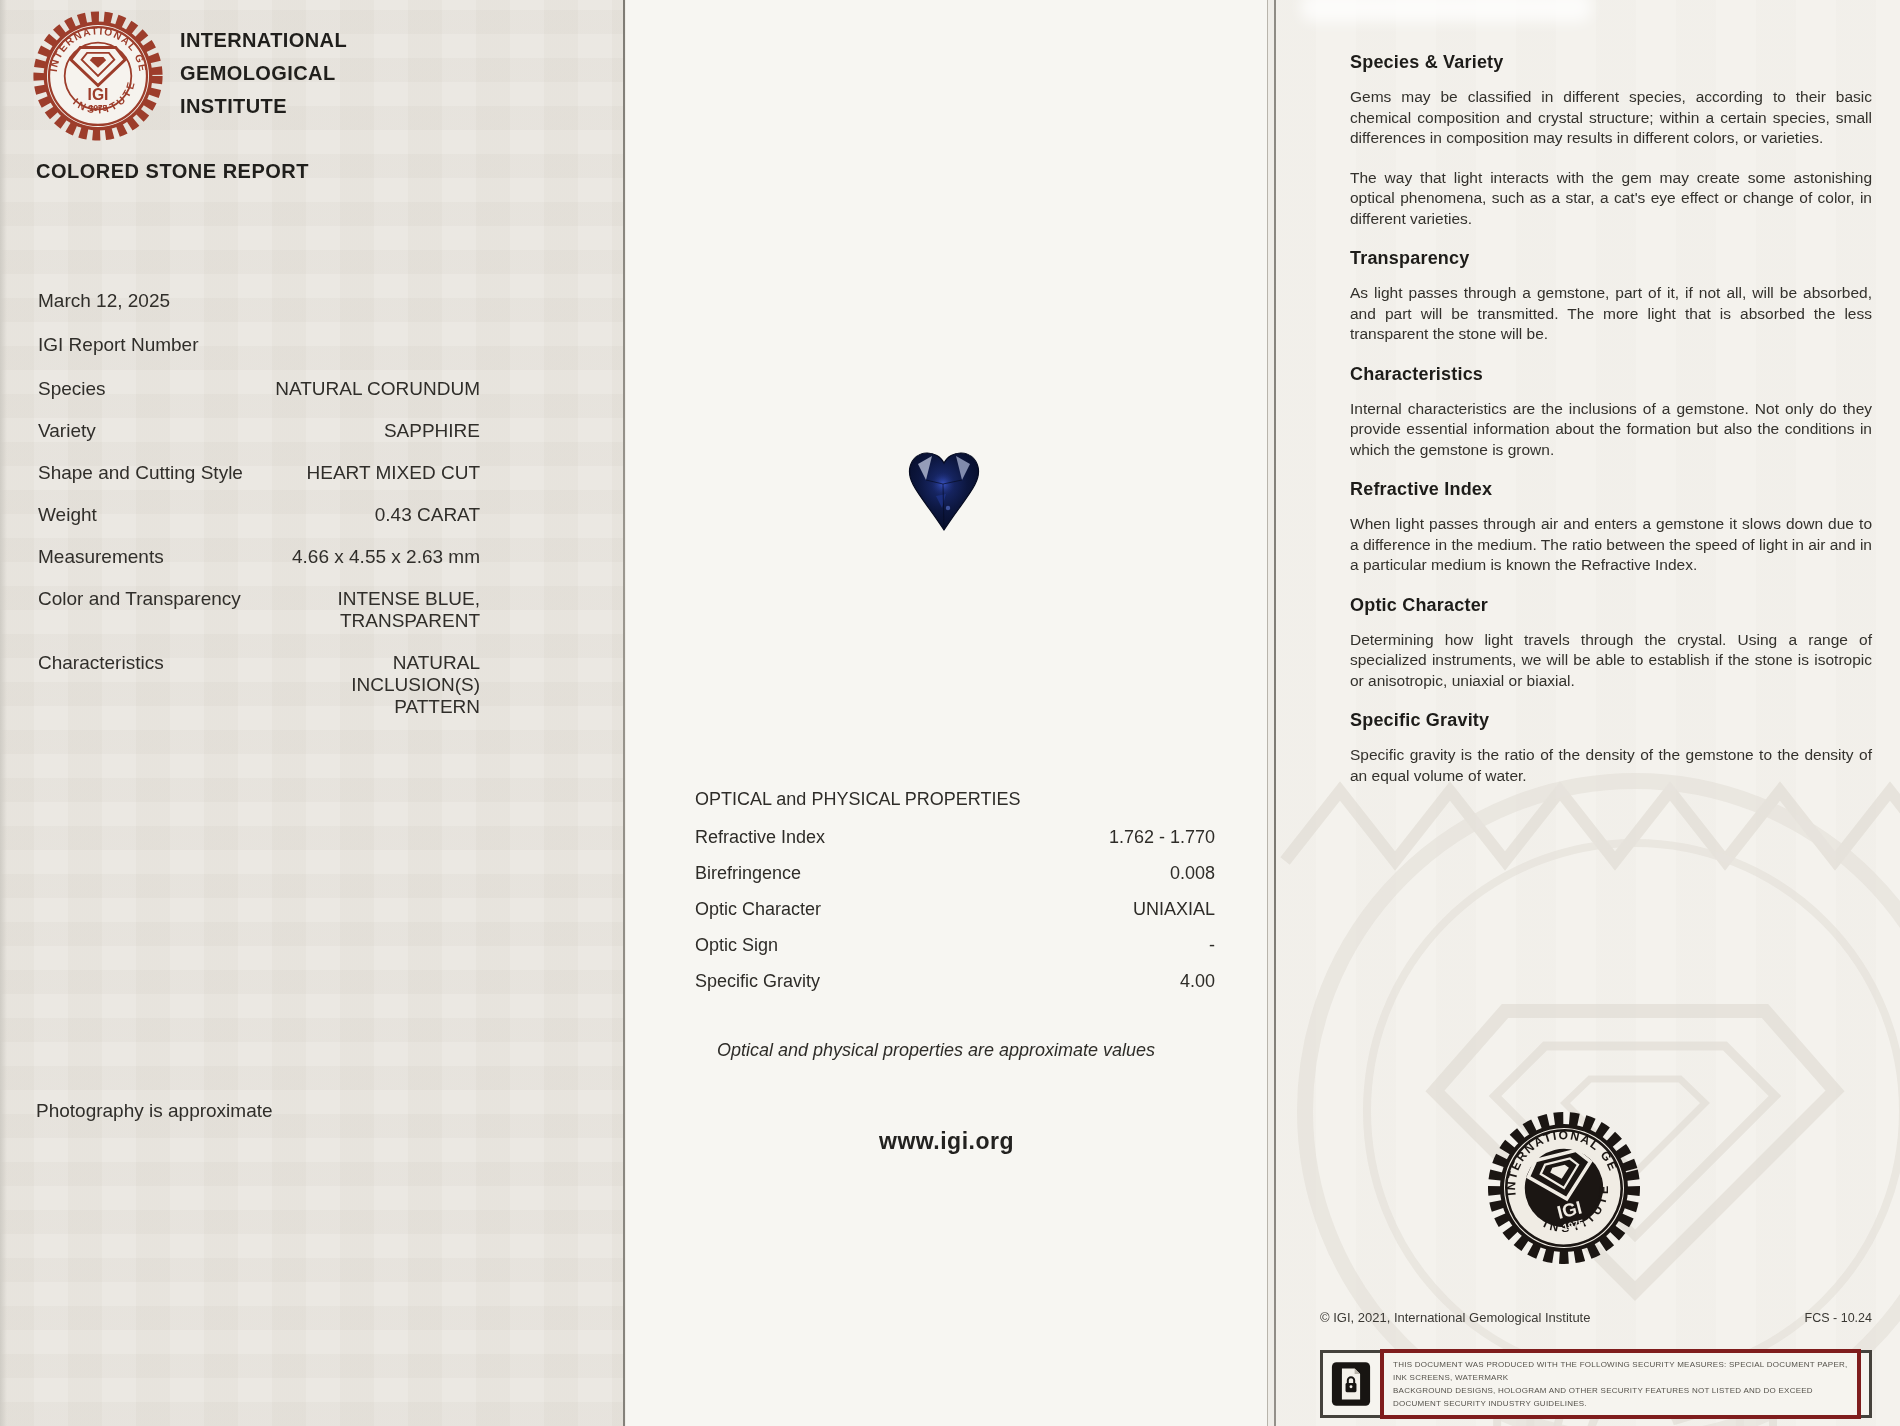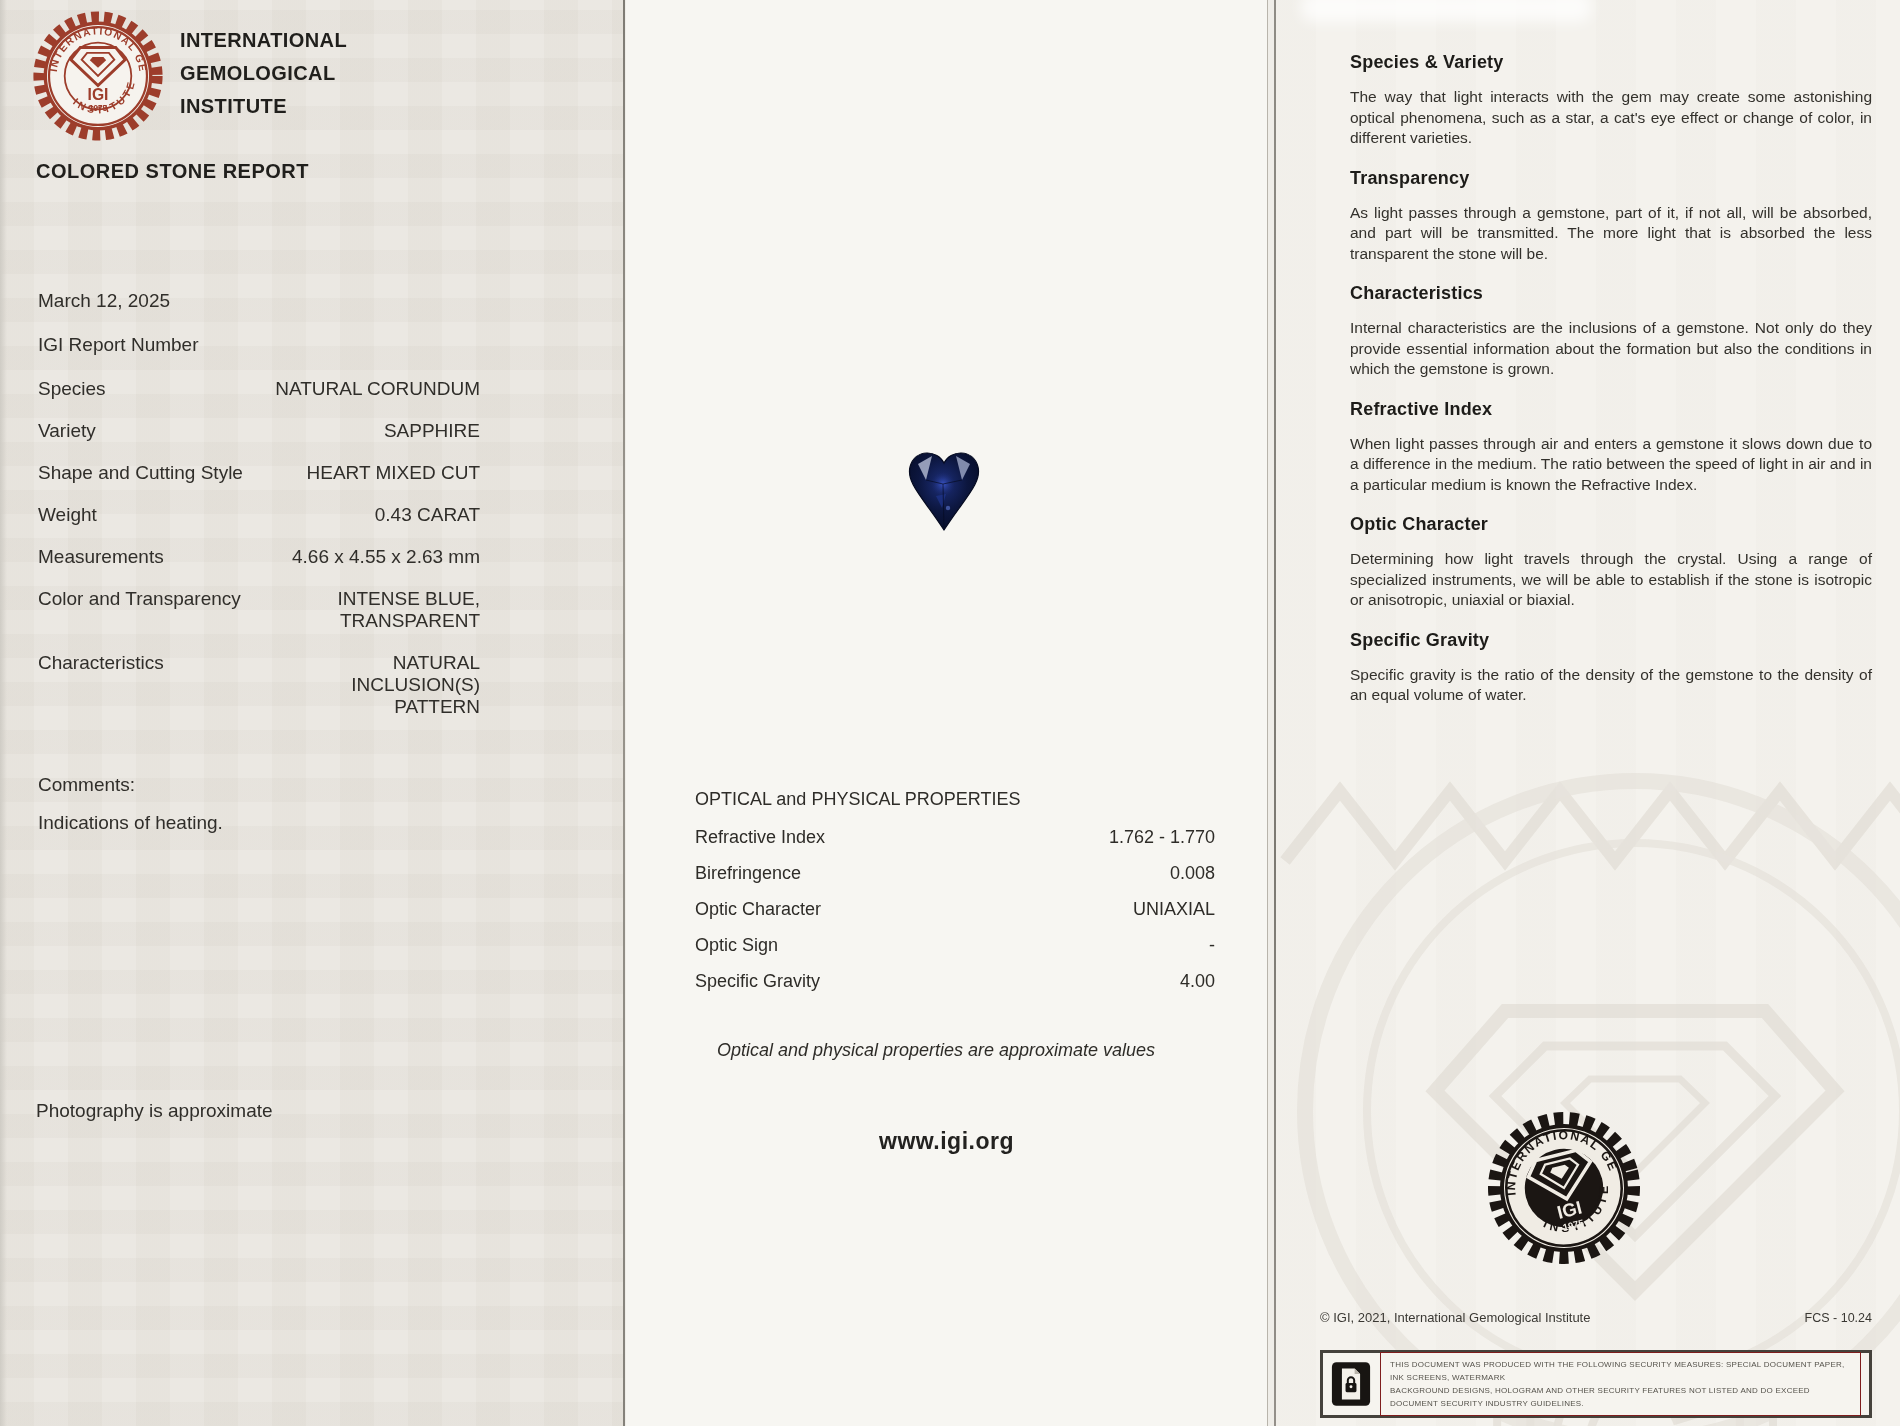--- a/index.html
+++ b/index.html
@@ -58,21 +58,21 @@
   #seal-black{position:absolute;left:208px;top:1108px;width:160px;height:160px;transform:rotate(-14deg);}
   #footer-row{position:absolute;left:44px;top:1310px;width:552px;display:flex;justify-content:space-between;align-items:baseline;color:#3a3833;}
   #copyright{font-size:13px;}
   #fcs-code{font-size:12.5px;}
   #security-box{
     position:absolute;left:44px;top:1350px;width:552px;height:68px;
     border:3px solid #45423c;background:#f6f4ef;display:flex;align-items:center;padding:6px 8px;gap:9px;
   }
   #security-icon{width:40px;height:48px;flex:0 0 auto;}
   #security-text{
-    flex:1;border:1px solid #7f1d1d;padding:5px 9px;
+    flex:1;border:4px solid #7f1d1d;padding:5px 9px;
     font-size:8px;line-height:13px;letter-spacing:.25px;color:#55524b;
   }
   
   .sealtext{font-weight:bold;}
 </style>
 </head>
 <body>
 
 <div id="doc">
 
@@ -135,24 +135,20 @@
       </div>
       <div class="field-row">
         <div class="field-label">Color and Transparency</div>
         <div class="field-value">INTENSE BLUE, TRANSPARENT</div>
       </div>
       <div class="field-row">
         <div class="field-label">Characteristics</div>
         <div class="field-value">NATURAL INCLUSION(S) PATTERN</div>
       </div>
 
-      <div id="comments">
-        <div class="info-line">Comments:</div>
-        <div class="info-line">Indications of heating.</div>
-      </div>
     </div>
 
     <div id="photo-note">Photography is approximate</div>
   </div>
 
   <div class="panel" id="panel-mid">
 
     <svg id="gem" viewBox="0 0 84 104">
       <defs>
         <radialGradient id="gemGrad" cx="48%" cy="40%" r="65%">
@@ -214,20 +210,21 @@
         <path d="M300 330 L560 330 L630 410 L430 610 L230 410 Z" stroke-width="14"></path>
         <path d="M340 365 L520 365 L570 415 L430 555 L290 415 Z" stroke-width="9"></path>
         <path d="M385 398 L475 398 L500 422 L430 492 L360 422 Z" stroke-width="7"></path>
       </g>
       <text x="430" y="850" text-anchor="middle" font-size="230" font-weight="bold" fill="none" stroke="#ddd8cf" stroke-width="8" font-family="Liberation Sans, sans-serif">IGI</text>
     </svg>
 
     <div id="edu">
       <div class="edu-section">
         <div class="edu-heading">Species &amp; Variety</div>
+        <p class="edu-para">Gems may be classified in different species, according to their basic chemical composition and crystal structure; within a certain species, small differences in composition may results in different colors, or varieties.</p>
         <p class="edu-para">The way that light interacts with the gem may create some astonishing optical phenomena, such as a star, a cat's eye effect or change of color, in different varieties.</p>
       </div>
       <div class="edu-section">
         <div class="edu-heading">Transparency</div>
         <p class="edu-para">As light passes through a gemstone, part of it, if not all, will be absorbed, and part will be transmitted. The more light that is absorbed the less transparent the stone will be.</p>
       </div>
       <div class="edu-section">
         <div class="edu-heading">Characteristics</div>
         <p class="edu-para">Internal characteristics are the inclusions of a gemstone. Not only do they provide essential information  about the formation but also the conditions in which the gemstone is grown.</p>
       </div>

